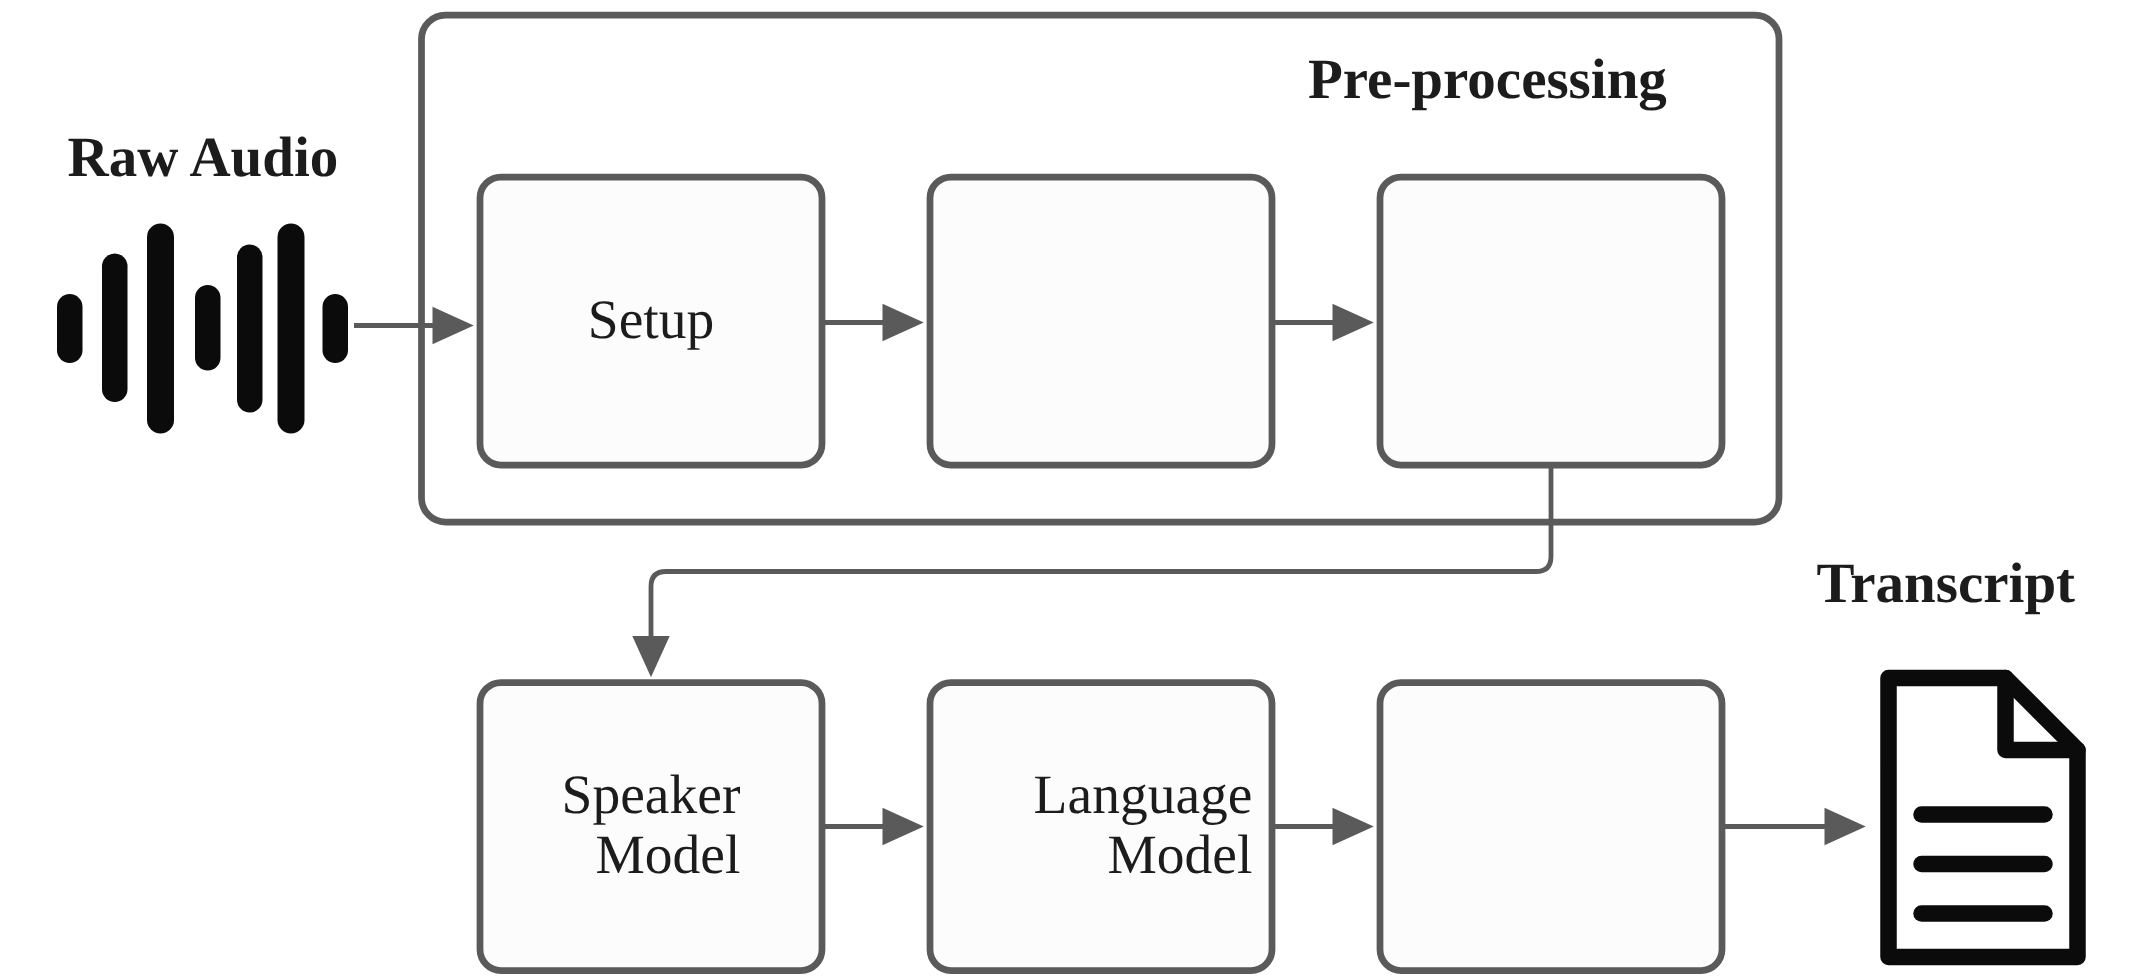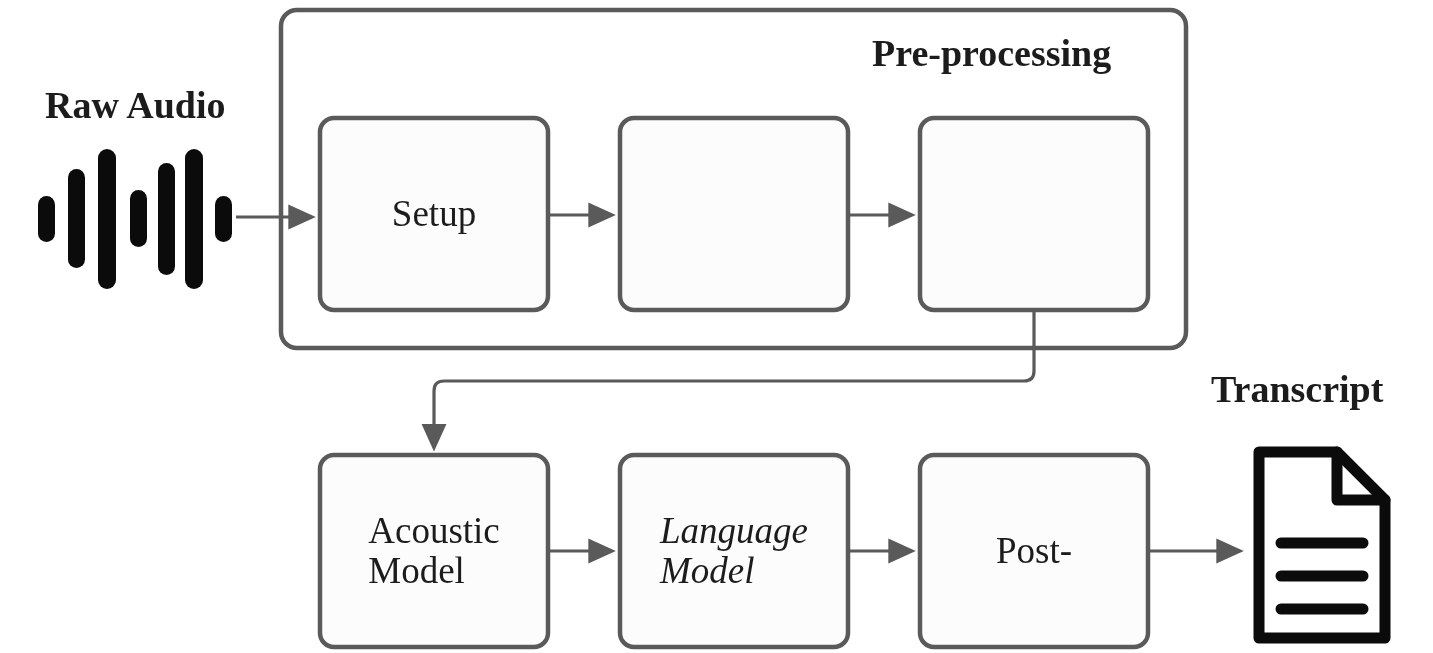--- a/index.html
+++ b/index.html
@@ -23,21 +23,21 @@
     top: 0;
     left: 0;
     width: 1433px;
     height: 653px;
   }
   .node-label {
     position: absolute;
     display: flex;
     align-items: center;
     justify-content: center;
-    text-align: left;
+    text-align: right;
     color: #1c1c1c;
     font-family: "Liberation Serif", "DejaVu Serif", serif;
     line-height: 1.08;
     pointer-events: none;
     white-space: nowrap;
   }
   .free-label {
     position: absolute;
     color: #1c1c1c;
     font-family: "Liberation Serif", "DejaVu Serif", serif;
@@ -128,31 +128,30 @@
   </div>
 
 
   <div class="node-label" style="left:920px; top:118px; width:228px; height:192px;">
     <div>
     </div>
   </div>
 
   <div class="node-label" style="left:320px; top:455px; width:228px; height:192px;">
     <div>
-      <div class="box-label-1">Acoustic</div>
+      <div class="box-label-1">Speaker</div>
       <div class="box-label-2">Model</div>
     </div>
   </div>
 
-  <div class="node-label" style="left:620px; top:455px; width:228px; height:192px;font-style:italic;">
+  <div class="node-label" style="left:648px; top:455px; width:228px; height:192px;">
     <div>
       <div class="box-label-1">Language</div>
       <div class="box-label-2">Model</div>
     </div>
   </div>
 
   <div class="node-label" style="left:920px; top:455px; width:228px; height:192px;">
     <div>
-      <div class="box-label-1">Post-</div>
     </div>
   </div>
 
 </div>
 
 </body></html>

